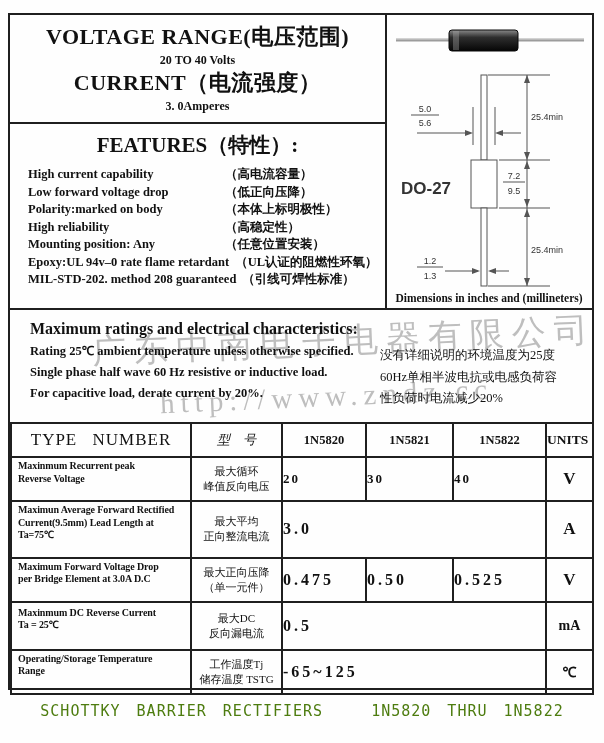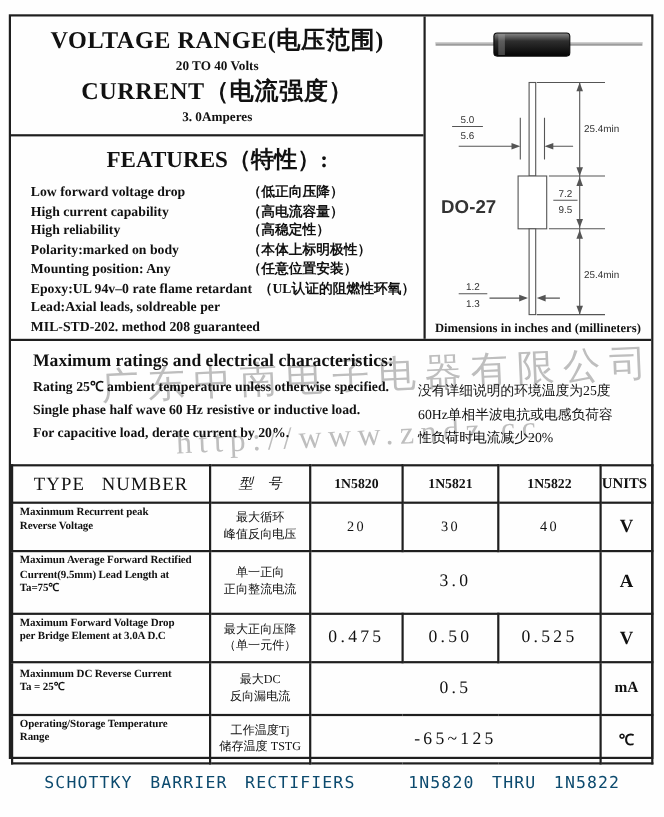--- a/index.html
+++ b/index.html
@@ -34,34 +34,34 @@
   
   table.spec { border-collapse:collapse; width:582px; table-layout:fixed; }
   table.spec td { border:2px solid #1f1f1f; overflow:hidden; vertical-align:middle; }
   .th-type  { font-size:17px; font-weight:normal; text-align:center; word-spacing:10px; letter-spacing:1px; }
   .th-model { font-size:13px; text-align:center;font-style:italic; }
   .th-part  { font-size:12.5px; font-weight:bold; text-align:center; }
   .th-units { font-size:13.5px; font-weight:bold; text-align:left; }
   .lbl { font-size:10px; font-weight:bold; line-height:12.5px; padding:2px 3px 15px 6px;
          white-space:pre-line; letter-spacing:-0.1px; }
   .cnc { font-size:11px; text-align:center; line-height:15px; white-space:pre-line; }
-  .val { font-size:13px; font-weight:normal; text-align:center; letter-spacing:2px; }
+  .val { font-size:13px; font-weight:bold; text-align:left; letter-spacing:2px; }
   .big { font-size:16px; letter-spacing:3px; }
   .unit  { font-size:17px; font-weight:bold; text-align:center; }
   .unit-s{ font-size:14px; }
 
   
   .wm { position:absolute; z-index:1; color:rgba(125,125,125,.5); white-space:nowrap; }
   .wm-co  { left:92px; top:318px; font-size:34px; letter-spacing:8px; transform:rotate(-2.5deg); }
   .wm-url { left:160px; top:380px; font-size:29px; letter-spacing:6px; transform:rotate(-2.5deg); }
 
   
   .footer { position:absolute; left:0; top:702px; width:604px; display:flex;
             justify-content:center; gap:48px; font-family:"DejaVu Sans Mono", monospace;
-            font-size:15px; letter-spacing:1px; word-spacing:6px; color:#0c4a6e; z-index:2; }
+            font-size:15px; letter-spacing:1px; word-spacing:6px; color:#4d7c0f; z-index:2; }
 
   svg text { font-family:"Liberation Sans", sans-serif; fill:#333; }
   svg .cap { font-family:"Liberation Serif", serif; font-weight:bold; fill:#111; }
 </style>
 </head>
 <body>
 
 <div class="page">
 
   <div class="wm wm-co">广东中南电子电器有限公司</div>
@@ -73,49 +73,46 @@
       <div class="top-left">
         <div class="vc-block">
           <div class="vc-title">VOLTAGE RANGE(电压范围)</div>
           <div class="vc-sub">20 TO 40 Volts</div>
           <div class="vc-title">CURRENT（电流强度）</div>
           <div class="vc-sub">3. 0Amperes</div>
         </div>
         <div class="feat-title">FEATURES（特性）:</div>
         <div class="feat-list">
           <div class="f-row">
+            <span class="f-en">High current capability</span>
+            <span class="f-cn">（高电流容量）</span>
+          </div>
+          <div class="f-row">
             <span class="f-en">Low forward voltage drop</span>
             <span class="f-cn">（低正向压降）</span>
           </div>
           <div class="f-row">
-            <span class="f-en">High current capability</span>
-            <span class="f-cn">（高电流容量）</span>
+            <span class="f-en">Polarity:marked on body</span>
+            <span class="f-cn">（本体上标明极性）</span>
           </div>
           <div class="f-row">
             <span class="f-en">High reliability</span>
             <span class="f-cn">（高稳定性）</span>
           </div>
           <div class="f-row">
-            <span class="f-en">Polarity:marked on body</span>
-            <span class="f-cn">（本体上标明极性）</span>
-          </div>
-          <div class="f-row">
             <span class="f-en">Mounting position: Any</span>
             <span class="f-cn">（任意位置安装）</span>
           </div>
           <div class="f-row">
             <span class="f-en">Epoxy:UL 94v–0 rate flame retardant</span>
             <span class="f-cn">（UL认证的阻燃性环氧）</span>
           </div>
           <div class="f-row">
-            <span class="f-en">Lead:Axial leads, soldreable per</span>
-            <span class="f-cn"></span>
-          </div>
-          <div class="f-row">
             <span class="f-en">MIL-STD-202. method 208 guaranteed</span>
+            <span class="f-cn">（引线可焊性标准）</span>
           </div>
         </div>
       </div>
 
       <div class="top-right">
         <svg width="205" height="291" viewBox="0 0 205 291">
           <defs>
             <linearGradient id="bodyGrad" x1="0" y1="0" x2="0" y2="1">
               <stop offset="0" stop-color="#8a8a8a"></stop>
               <stop offset="0.35" stop-color="#2e2e2e"></stop>
@@ -222,21 +219,21 @@
         <td class="cnc">最大循环
 峰值反向电压</td>
         <td class="val">20</td>
         <td class="val">30</td>
         <td class="val">40</td>
         <td class="unit">V</td>
       </tr>
       <tr style="height:36px">
         <td class="lbl">Maximun Average Forward Rectified
 Current(9.5mm) Lead Length at Ta=75℃</td>
-        <td class="cnc">单一正向
+        <td class="cnc">最大平均
 正向整流电流</td>
         <td class="val big" colspan="3">3.0</td>
         <td class="unit">A</td>
       </tr>
       <tr style="height:37px">
         <td class="lbl">Maximum Forward Voltage Drop
 per Bridge Element at 3.0A D.C</td>
         <td class="cnc">最大正向压降
 （单一元件）</td>
         <td class="val big">0.475</td>

